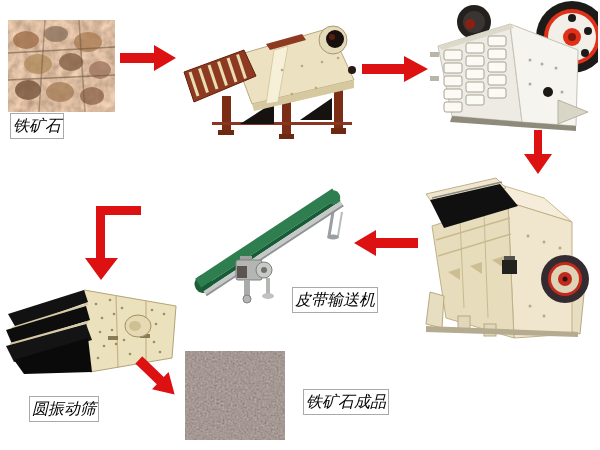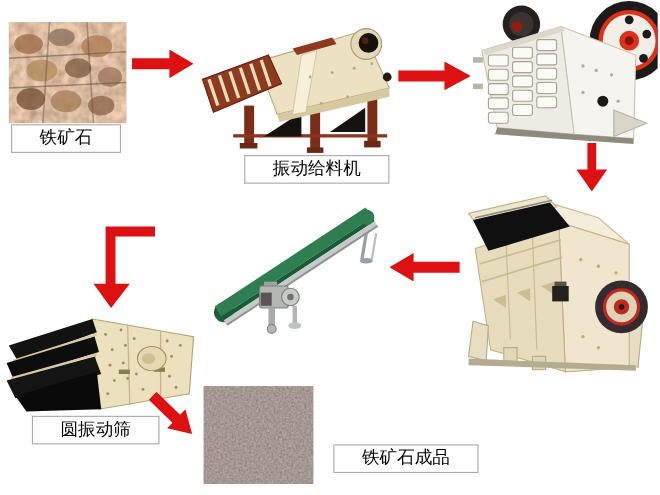--- a/index.html
+++ b/index.html
@@ -1,20 +1,20 @@
 <!DOCTYPE html>
 <html><head>
 <meta charset="utf-8">
 <style>
   html,body{margin:0;padding:0;background:#fff;}
   .stage{position:relative;width:600px;height:450px;background:#ffffff;overflow:hidden;
          font-family:"Liberation Sans",sans-serif;}
   .abs{position:absolute;}
   .label{position:absolute;background:#ffffff;border:1px solid #a9a9a9;color:#000;
-         font-size:16px;line-height:20px;padding:2px 25px;white-space:nowrap;}
+         font-size:16px;line-height:20px;padding:2px 2px;white-space:nowrap;font-style:italic;}
   .arrow{position:absolute;}
   .arrow polygon{fill:#dd1111;}
   .photo svg,.machine svg{display:block;}
 </style>
 </head>
 <body>
 
 <div class="stage">
 
   <div class="abs photo" style="left:8px;top:20px;">
@@ -87,21 +87,20 @@
           <line x1="8" y1="62" x2="16" y2="86"></line>
           <line x1="17.5" y1="58.5" x2="25.5" y2="82.5"></line>
           <line x1="27" y1="55" x2="35" y2="79"></line>
           <line x1="36.5" y1="51.5" x2="44.5" y2="75.5"></line>
           <line x1="46" y1="48" x2="54" y2="72"></line>
           <line x1="55.5" y1="44.5" x2="63.5" y2="68.5"></line>
         </g>
       </g>
     </svg>
   </div>
-  <div class="label" style="left:222px;top:141px;">振动给料机</div>
 
   <svg class="arrow" style="left:362px;top:56px;" width="66" height="26">
     <polygon points="0,8 42,8 42,0 66,13 42,26 42,18 0,18"></polygon>
   </svg>
 
   <div class="abs machine" style="left:430px;top:0px;width:168px;height:134px;overflow:hidden;">
     <svg width="168" height="134" viewBox="0 0 168 134">
       <g>
         <circle cx="44" cy="22" r="17" fill="#23201e"></circle>
         <circle cx="44" cy="22" r="11" fill="#3a3533"></circle>
@@ -229,20 +228,21 @@
         <rect x="45" y="80" width="10" height="12" fill="#5c5450"></rect>
         <circle cx="72" cy="84" r="8" fill="#c8cac8" stroke="#7e807e"></circle>
         <circle cx="72" cy="84" r="3" fill="#6f716f"></circle>
         <rect x="52" y="94" width="6" height="18" fill="#a9aba9"></rect>
         <circle cx="55" cy="113" r="4" fill="#b4b6b4" stroke="#7e807e"></circle>
         <rect x="74" y="92" width="4" height="16" fill="#b4b6b4"></rect>
         <ellipse cx="76" cy="110" rx="6" ry="3" fill="#c0c2c0"></ellipse>
       </g>
     </svg>
   </div>
+  <div class="label" style="left:292px;top:287px;">皮带输送机</div>
 
   <svg class="arrow" style="left:85px;top:204px;" width="56" height="78">
     <polygon points="11,2 56,2 56,11 20,11 20,54 33,54 16,76 0,54 11,54"></polygon>
   </svg>
 
   <div class="abs machine" style="left:4px;top:284px;">
     <svg width="176" height="96" viewBox="0 0 176 96">
       <g>
         <polygon points="80,6 172,22 168,74 86,88" fill="#ece1bd" stroke="#b4a375"></polygon>
         <line x1="112" y1="11" x2="114" y2="84" stroke="#c6b389" stroke-width="1.2"></line>
@@ -277,33 +277,33 @@
       <g>
         <polygon points="4,30 80,6 84,18 12,44" fill="#121212"></polygon>
         <line x1="8" y1="44" x2="84" y2="20" stroke="#d8cba2" stroke-width="2"></line>
         <polygon points="2,46 82,22 86,36 8,60" fill="#0d0d0d"></polygon>
         <line x1="6" y1="60" x2="84" y2="38" stroke="#d8cba2" stroke-width="2"></line>
         <polygon points="2,62 82,40 88,56 10,78" fill="#141414"></polygon>
         <polygon points="10,76 84,54 88,88 20,90" fill="#0a0a0a"></polygon>
       </g>
     </svg>
   </div>
-  <div class="label" style="left:29px;top:378px;">圆振动筛</div>
+  <div class="label" style="left:29px;top:396px;">圆振动筛</div>
 
   <svg class="arrow" style="left:137px;top:352px;transform:rotate(44deg);transform-origin:6px 12px;" width="52" height="24">
     <polygon points="0,7 30,7 30,0 50,12 30,24 30,17 0,17"></polygon>
   </svg>
 
   <div class="abs photo" style="left:185px;top:351px;">
     <svg width="100" height="89" viewBox="0 0 100 89">
       <defs>
         <filter id="fGravel" x="0" y="0" width="100%" height="100%">
           <feTurbulence type="fractalNoise" baseFrequency="0.5 0.5" numOctaves="2" seed="4"></feTurbulence>
           <feColorMatrix type="matrix" values="0.50 0.25 0 0 0.20  0.45 0.22 0 0 0.16  0.45 0.20 0 0 0.15  0 0 0 0 1"></feColorMatrix>
         </filter>
       </defs>
       <rect width="100" height="89" filter="url(#fGravel)"></rect>
       <rect width="100" height="89" fill="#3a2e28" opacity="0.25"></rect>
     </svg>
   </div>
-  <div class="label" style="left:303px;top:404px;">铁矿石成品</div>
+  <div class="label" style="left:303px;top:389px;">铁矿石成品</div>
 
 </div>
 
 </body></html>

